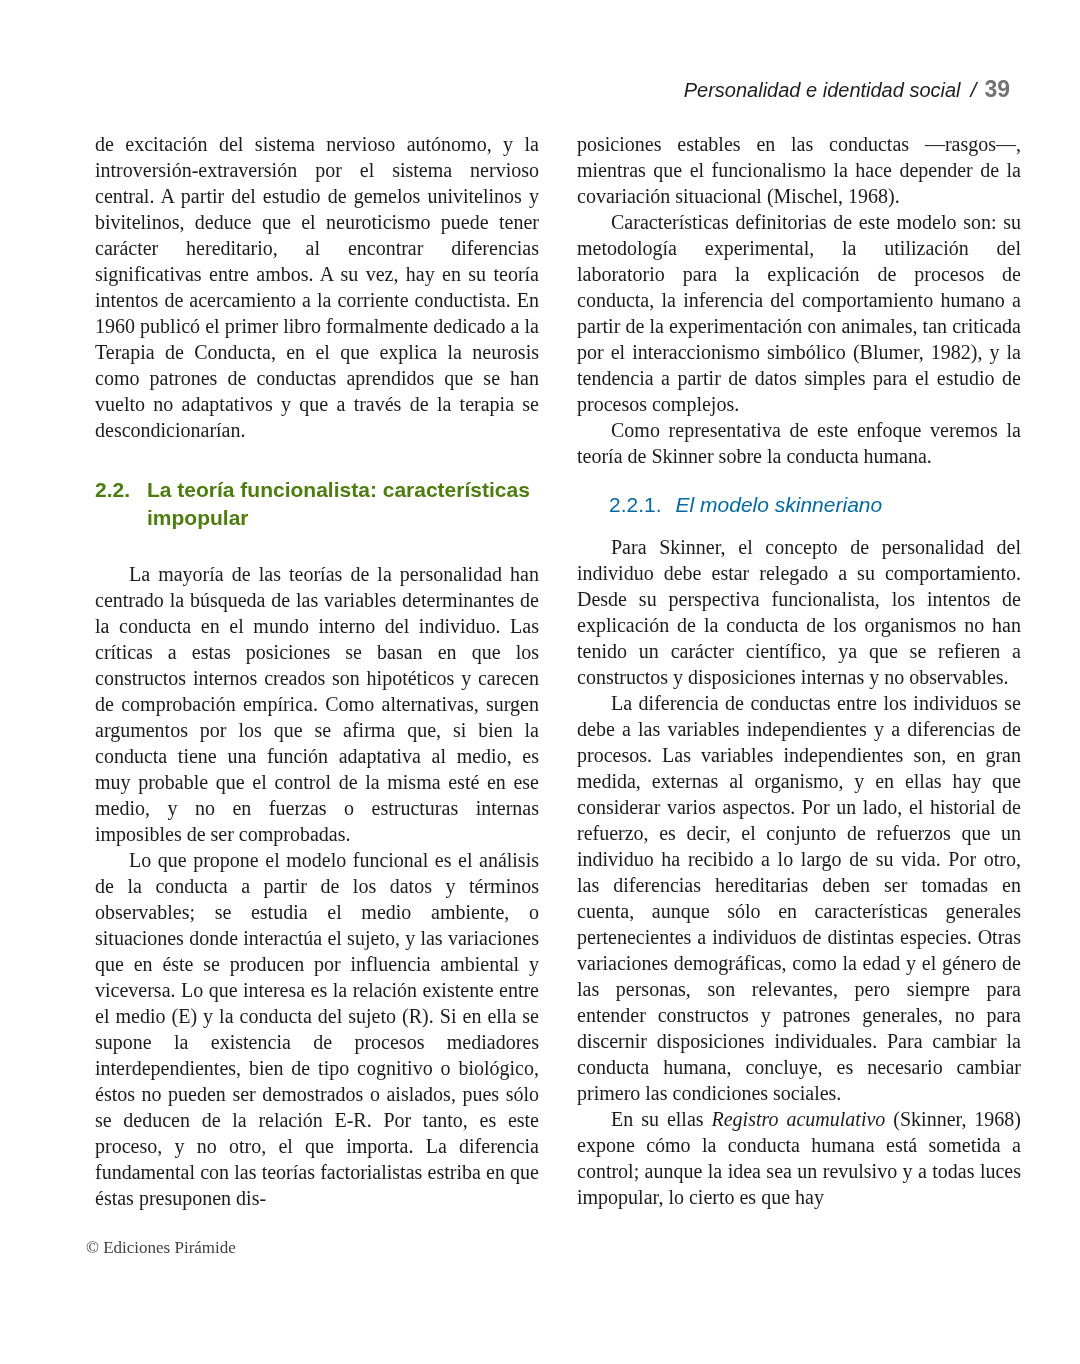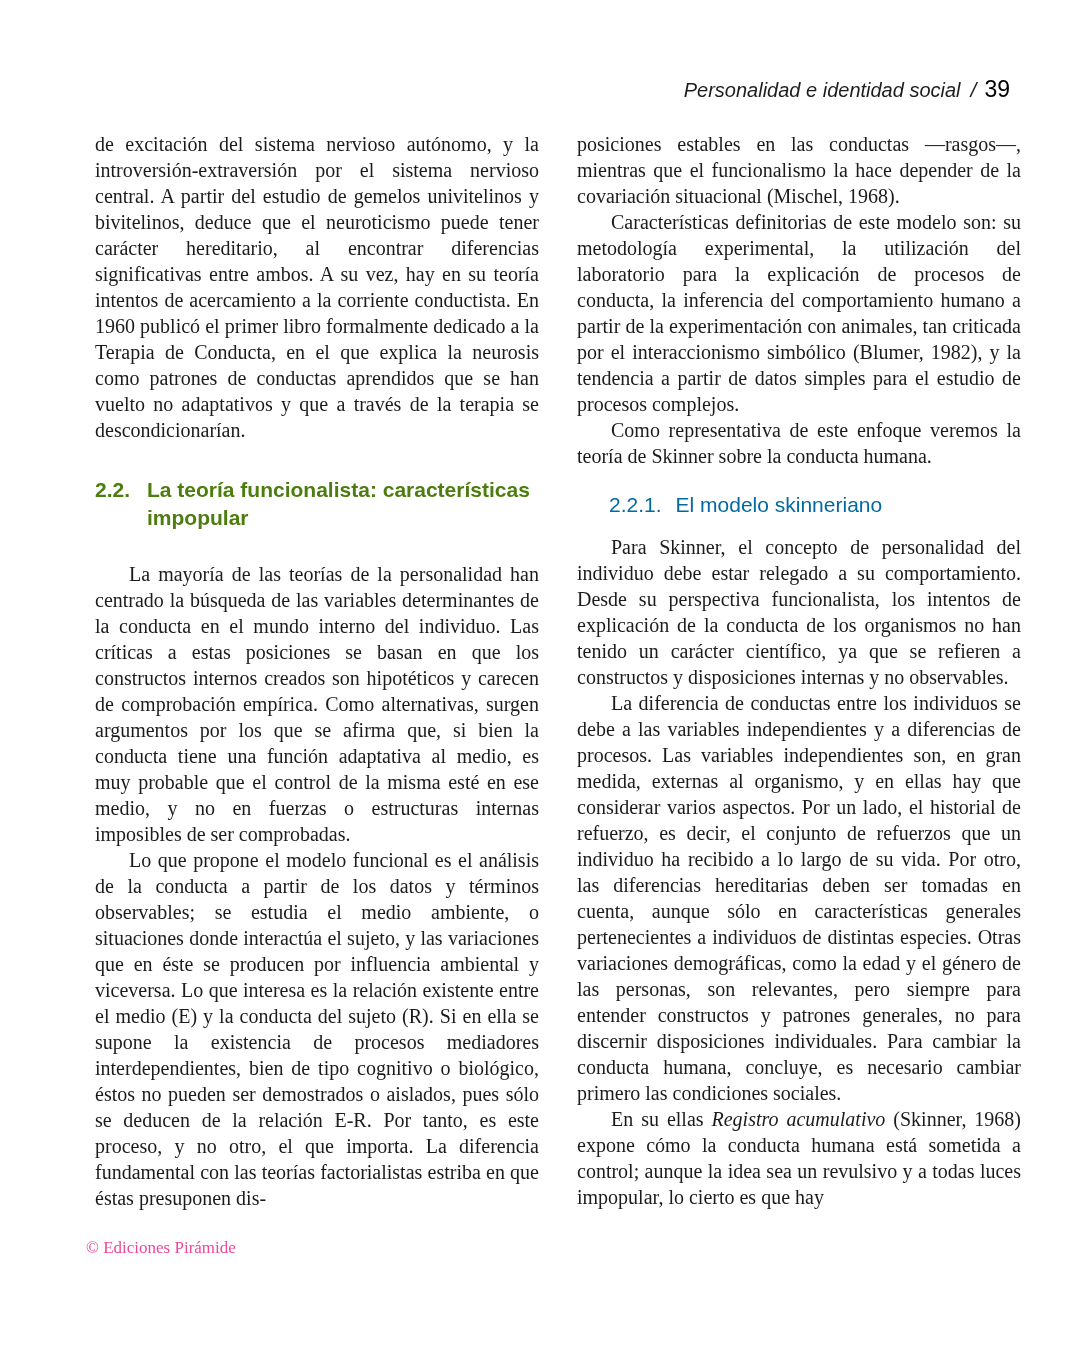--- a/index.html
+++ b/index.html
@@ -28,23 +28,23 @@
     font-size: 20px;
     color: #1d1d1d;
   }
   .running-sep {
     font-style: italic;
     font-size: 21px;
     margin: 0 8px 0 10px;
     color: #1d1d1d;
   }
   .page-number {
-    font-weight: normal;
+    font-weight: bold;
     font-size: 23px;
-    color: #000000;
+    color: #737373;
   }
   
   .columns {
     position: absolute;
     top: 131px; left: 95px;
     width: 926px;
     display: flex;
     gap: 38px;
   }
   .col {
@@ -78,29 +78,29 @@
     display: flex;
     align-items: baseline;
     font-family: "Liberation Sans", sans-serif;
     font-weight: normal;
     font-size: 21px;
     line-height: 27px;
     color: #0369a1;
     margin: 22px 0 16px 32px;
   }
   .h-sub .h-num { margin-right: 14px; }
-  .h-sub .h-text { }
+  .h-sub .h-text { font-style: italic; }
   .italic-title { font-style: italic; }
   
   .footer {
     position: absolute;
     left: 86px; top: 1238px;
     font-family: "Liberation Serif", serif;
     font-size: 17px;
-    color: #ec4899;
+    color: #404040;
   }
 </style>
 </head>
 <body>
 
 <div class="page">
 
   <div class="running-header">
     <span class="running-title">Personalidad e identidad social</span>
     <span class="running-sep">/</span>

